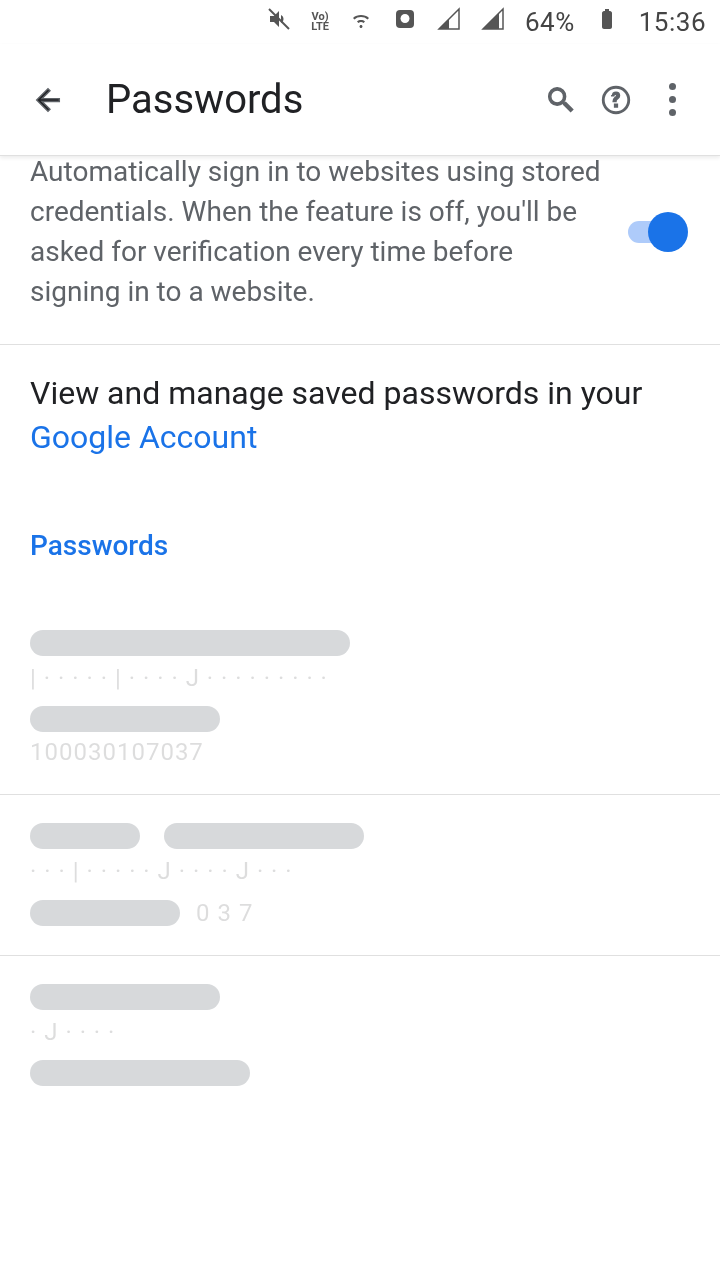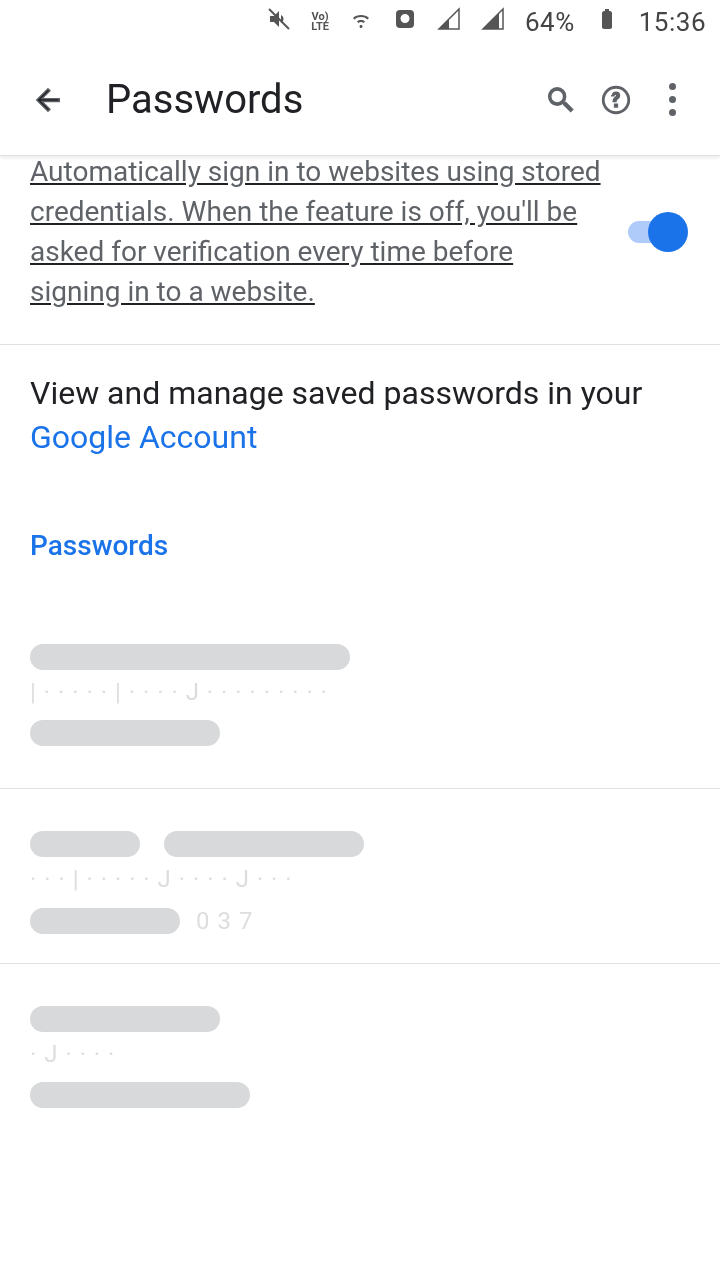--- a/index.html
+++ b/index.html
@@ -12,32 +12,32 @@
   .appbar .icon-btn { width: 56px; height: 56px; display: flex; align-items: center; justify-content: center; border-radius: 50%; }
   .appbar .title { font-size: 40px; font-weight: 400; color: #202124; margin-left: 30px; flex: 1; }
   .appbar svg { width: 34px; height: 34px; fill: #5f6368; stroke: #5f6368; }
   .appbar .dots { display:flex; flex-direction:column; gap:6px; align-items:center; justify-content:center; }
   .appbar .dots span { width:7px; height:7px; background:#5f6368; border-radius:50%; }
   .content { height: calc(1280px - 44px - 112px); overflow: hidden; }
   .section { padding: 26px 30px 32px; border-bottom: 1px solid #e0e0e0; }
   .section.no-border { border-bottom: none; }
   .row { display:flex; align-items:center; }
   .row .txtcol { flex:1; padding-right: 20px; }
-  .cut-top { margin-top: -30px; text-decoration: underline; }
+  .cut-top { margin-top: -30px; }
   .body-text { font-size: 28px; line-height: 40px; color: #5f6368; }
   .heading { font-size: 32px; color: #202124; margin-bottom: 8px; }
   .link { color: #1a73e8; }
   .cat-label { font-size: 28px; color: #1a73e8; font-weight: 500; padding: 30px 30px 40px; }
   .toggle { position: relative; width: 56px; height: 22px; background: #aecbfa; border-radius: 20px; flex-shrink:0; margin-right:6px; }
   .toggle .knob { position:absolute; right:-4px; top:-9px; width:40px; height:40px; background:#1a73e8; border-radius:50%; }
   .pw-list .item { padding: 28px 30px; border-bottom: 1px solid #e0e0e0; }
   .pw-list .item:first-child { border-top: 1px solid #fff; }
   .redact { display:inline-block; height:26px; background:#d7d9db; border-radius:14px; }
   .redact + .redact { margin-left:0; }
-  .line { display:flex; gap:8px; align-items:center; margin-bottom:14px;margin-top:14px; }
+  .line { display:flex; gap:8px; align-items:center; margin-bottom:14px; }
   .faint { color:#202124; font-size:24px; opacity:0.15; letter-spacing:1px; position:relative; top:0; }
   .faint2 { color:#202124; font-size:24px; opacity:0.15; letter-spacing:1px; }
 </style>
 </head>
 <body>
 
 <div class="statusbar">
   <span>
     <svg viewBox="0 0 24 24">
         <path d="M16.5 12c0-1.8-1-3.3-2.5-4v8c1.5-.7 2.5-2.2 2.5-4zM3 9v6h4l5 5V4L7 9H3z"></path>
@@ -130,20 +130,23 @@
     <div class="item" style="border-top:none;">
       <div class="line">
           <span class="redact" style="width:320px;"></span>
         </div>
       <div class="line" style="margin-top:-6px;">
           <span class="faint">| · · · · · | · · · · J · · · · · · · · ·</span>
         </div>
       <div class="line">
           <span class="redact" style="width:190px;"></span>
         </div>
+      <div class="line" style="margin-top:-8px; margin-bottom:0;">
+          <span class="faint2">100030107037</span>
+        </div>
     </div>
 
     <div class="item">
       <div class="line"><span class="redact" style="width:110px;"></span>&nbsp;&nbsp;<span class="redact" style="width:200px;"></span></div>
       <div class="line" style="margin-top:-6px;">
           <span class="faint">· · · | · · · · · J · · · · J · · ·</span>
         </div>
       <div class="line" style="margin-bottom:0;">
           <span class="redact" style="width:150px;"></span>
           <span class="faint2" style="margin-left:8px;">0 3 7</span>

